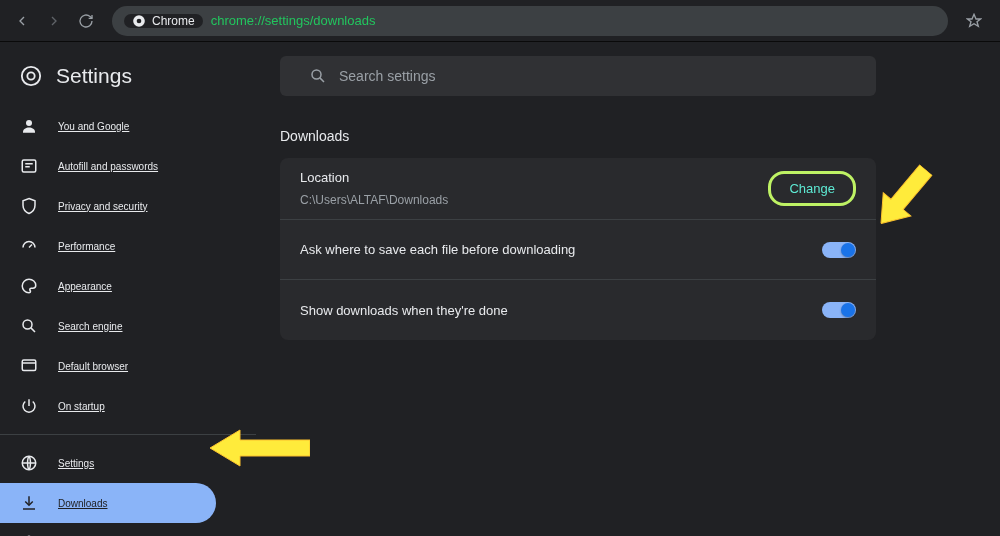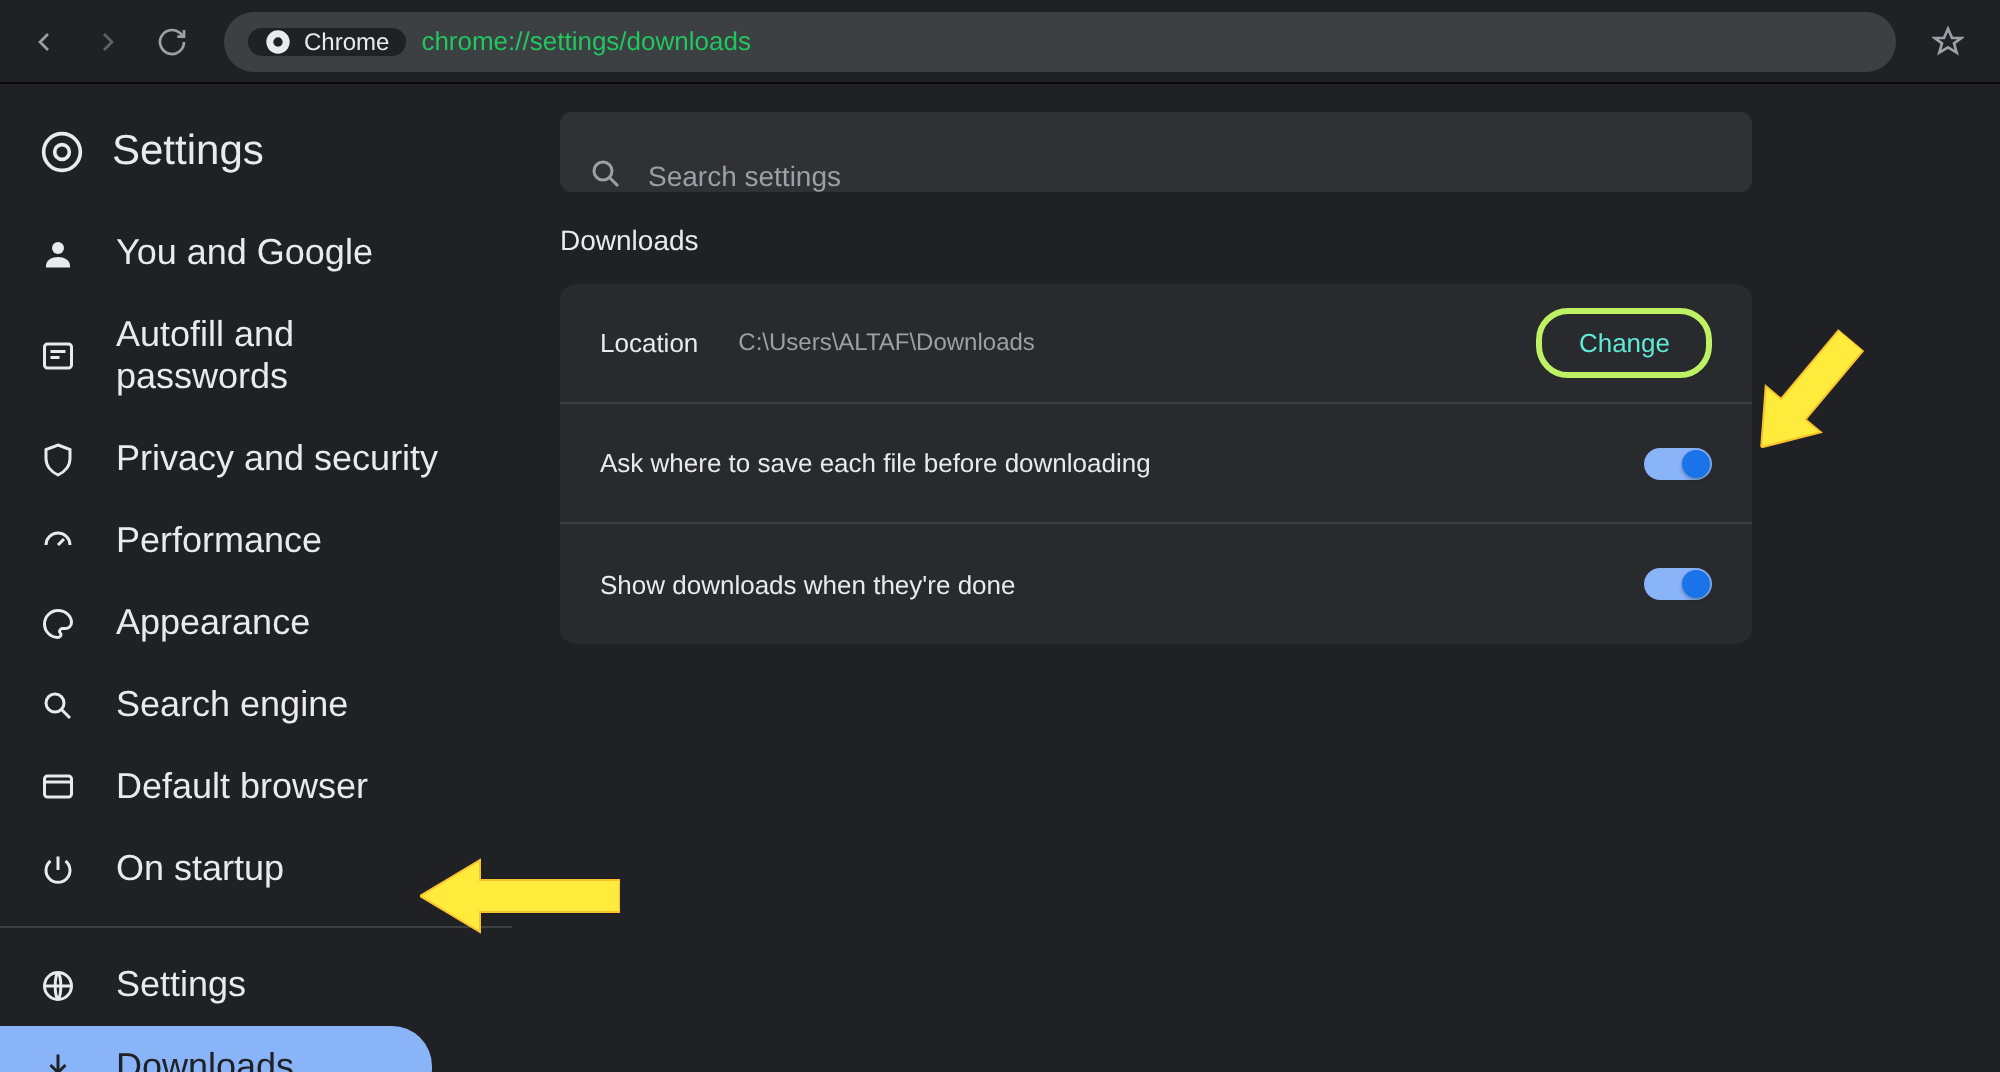--- a/index.html
+++ b/index.html
@@ -17,37 +17,37 @@
     .omnibox-text { font-size: 13px; color: #22c55e; }
     .star-btn { color: #9aa0a6; margin-right: 4px; }
     
     
     .main-layout { display: flex; height: calc(100% - 42px); }
     .sidebar { width: 256px; background: #202124; padding-top: 14px; }
     .app-title-row { display: flex; align-items: center; gap: 14px; padding: 8px 20px 18px; }
     .app-title-row svg { width: 22px; height: 22px; }
     .app-title { font-size: 21px; font-weight: 500; color: #e8eaed; }
     .nav-list { list-style: none; }
-    .nav-item { display: flex; align-items: center; gap: 20px; padding: 10px 20px; font-size: 18px; font-weight: 500; cursor: pointer; min-height: 40px; }
+    .nav-item { display: flex; align-items: center; gap: 20px; padding: 10px 20px; font-size: 10px; font-weight: 500; cursor: pointer; min-height: 40px; text-decoration: underline; }
     .nav-item svg { width: 18px; height: 18px; flex-shrink: 0; color: #e8eaed; }
     .nav-item.active { background: #8ab4f8; color: #202124; border-radius: 0 20px 20px 0; margin-right: 40px; }
     .nav-item.active svg { color: #202124; }
     .nav-divider { height: 1px; background: #3c4043; margin: 8px 0; }
     
     
     .content { flex: 1; padding: 14px 24px 0; }
-    .search-wrap { background: #303134; border-radius: 6px; height: 40px; display: flex; align-items: flex-end; padding: 0 14px; gap: 12px; max-width: 596px; margin-bottom: 16px; }
+    .search-wrap { background: #303134; border-radius: 6px; height: 40px; display: flex; align-items: center; padding: 0 29px; gap: 12px; max-width: 596px; margin-bottom: 32px; }
     .search-wrap svg { width: 18px; height: 18px; color: #9aa0a6; }
     .search-input { background: transparent; border: none; outline: none; color: #e8eaed; font-size: 14px; flex: 1; }
     .search-input::placeholder { color: #9aa0a6; }
     .section-title { font-size: 14px; margin-bottom: 14px; color: #e8eaed; }
     .card { background: #292a2d; border-radius: 8px; max-width: 596px; overflow: hidden; }
     .card-row { display: flex; align-items: center; justify-content: space-between; padding: 12px 20px; min-height: 60px; border-bottom: 1px solid #3c4043; }
     .card-row:last-child { border-bottom: none; }
-    .card-row-text { display: flex; flex-direction: row; gap: 20px; }
+    .card-row-text { display: flex; flex-direction: column; gap: 8px; }
     .row-label { font-size: 13px; color: #e8eaed; }
     .row-sub { font-size: 12px; color: #9aa0a6; }
     .change-btn { background: transparent; border: 3px solid #bef264; border-radius: 16px; padding: 7px 18px; color: #5eead4; font-size: 13px; cursor: pointer; }
     
     
     .toggle { width: 34px; height: 16px; background: #8ab4f8; border-radius: 8px; position: relative; cursor: pointer; flex-shrink: 0; }
     .toggle::after { content: ''; position: absolute; width: 14px; height: 14px; background: #1a73e8; border-radius: 50%; top: 1px; right: 1px; box-shadow: 0 1px 2px rgba(0,0,0,.3); }
     
     
     .arrow-yellow { position: absolute; pointer-events: none; }

